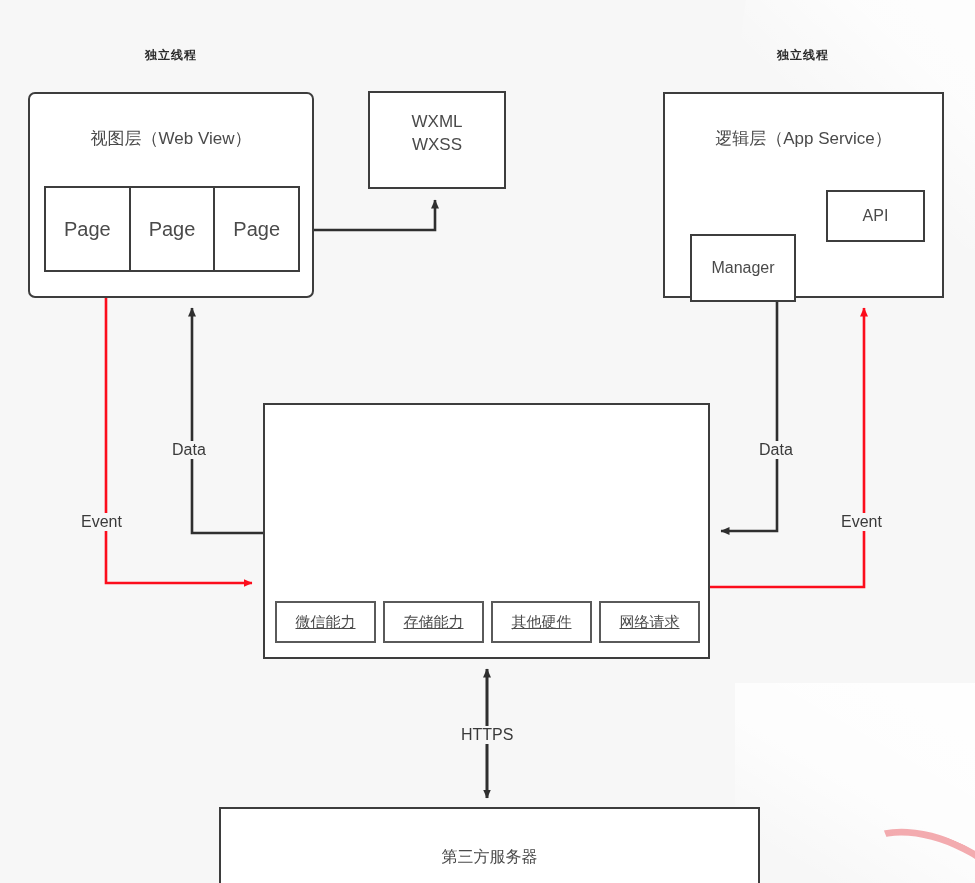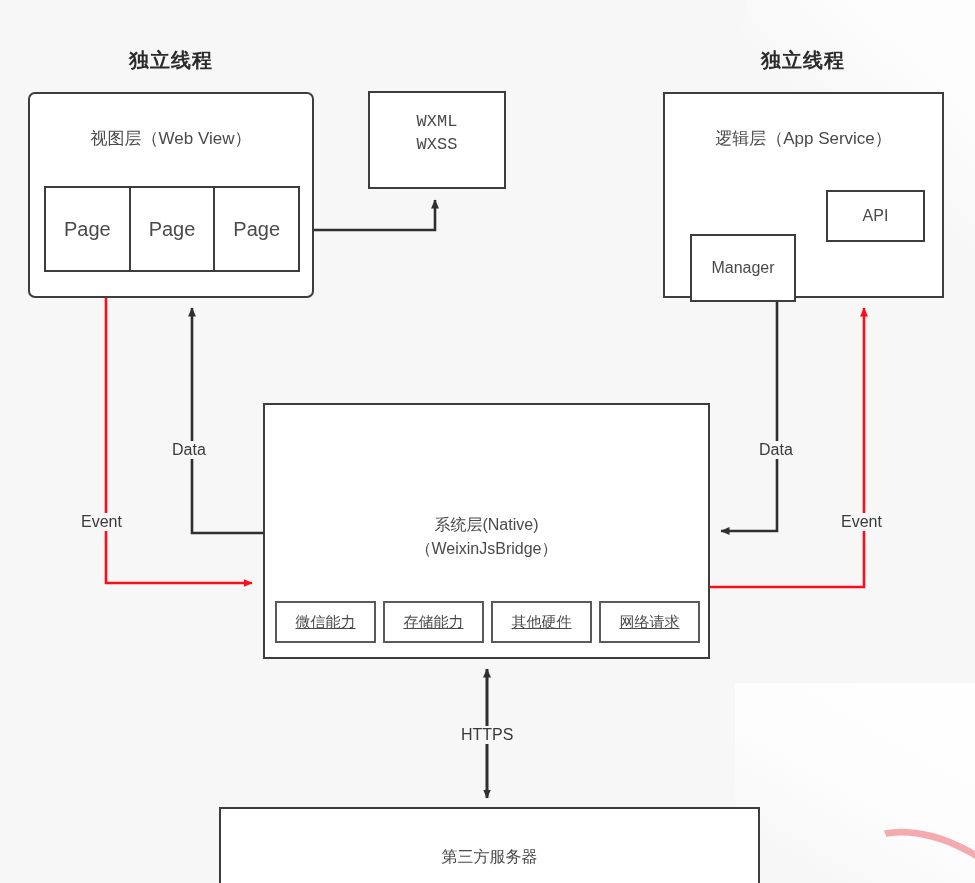--- a/index.html
+++ b/index.html
@@ -69,21 +69,21 @@
     right: 0;
     text-align: center;
     color: #4a4a4a;
     white-space: pre-line;
   }
 
   .thread-title {
     position: absolute;
     text-align: center;
     font-weight: bold;
-    font-size: 20px;
+    font-size: 12px;
     color: #2b2b2b;
     letter-spacing: 1px;
   }
 
   
   #webview-box { left: 28px; top: 92px; width: 286px; height: 206px; border-radius: 7px; }
   #webview-title { top: 33px; font-size: 17px; }
   .page-row {
     position: absolute;
     left: 14px;
@@ -105,21 +105,21 @@
     box-sizing: border-box;
     border-right: 2.5px solid #3d3d3d;
   }
   .page-cell:last-child { border-right: none; }
 
   
   #wxml-box { left: 368px; top: 91px; width: 138px; height: 98px; }
   #wxml-title {
     top: 0; bottom: 12px;
     display: flex; align-items: center; justify-content: center;
-    font-size: 17px; line-height: 1.35; font-family: Liberation Mono, monospace;
+    font-size: 17px; line-height: 1.35;
   }
 
   
   #appservice-box { left: 663px; top: 92px; width: 281px; height: 206px; }
   #appservice-title { top: 33px; font-size: 17px; }
   #manager-box { left: 690px; top: 190px; width: 106px; height: 68px; margin-top: 44px; }
   #api-box { left: 826px; top: 190px; width: 99px; height: 52px; text-decoration: underline; }
   .sub-box-label {
     position: absolute;
     left: 0; right: 0; top: 0; bottom: 0;
@@ -243,22 +243,20 @@
 
   <div class="box" id="manager-box">
     <div class="sub-box-label">Manager</div>
   </div>
 
   <div class="box" id="api-box">
     <div class="sub-box-label">API</div>
   </div>
 
   <div class="box" id="native-box">
-    <div class="box-label" id="native-title">系统层(Native)
-（WeixinJsBridge）</div>
 
     <div class="cap-row">
       <div class="cap-box">微信能力</div>
       <div class="cap-box">存储能力</div>
       <div class="cap-box">其他硬件</div>
       <div class="cap-box">网络请求</div>
     </div>
   </div>
 
   <div class="box" id="server-box">

